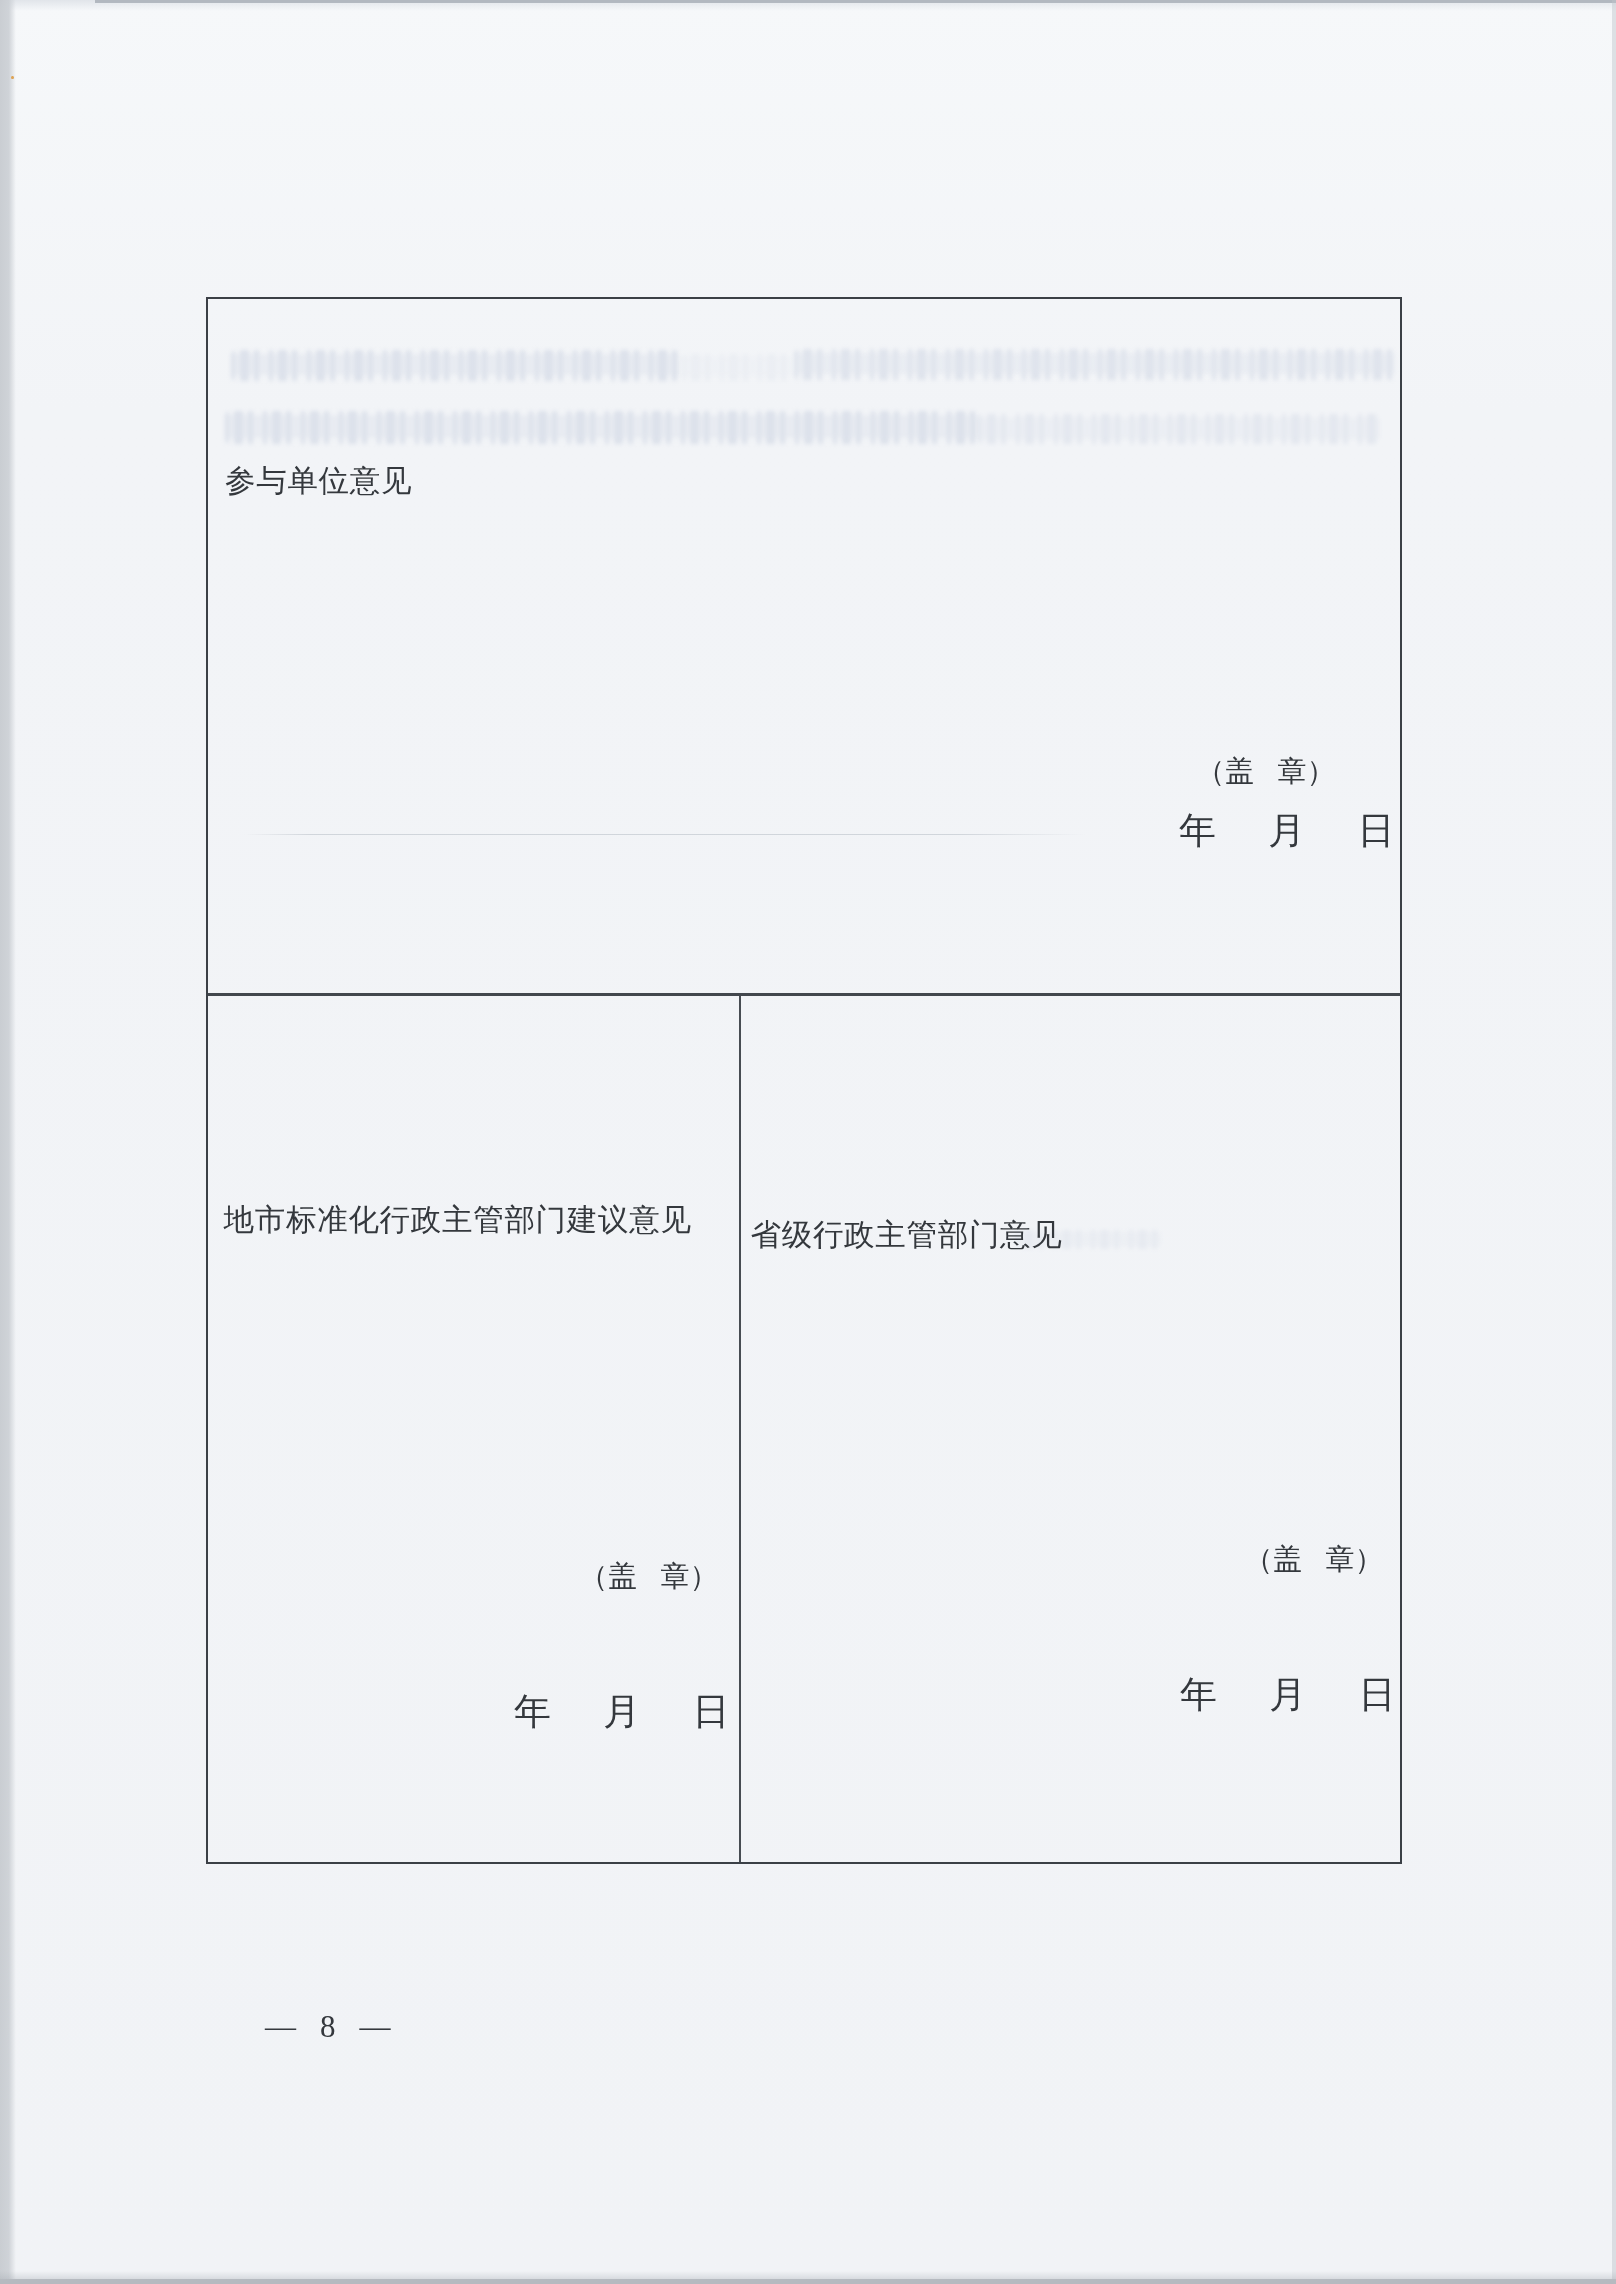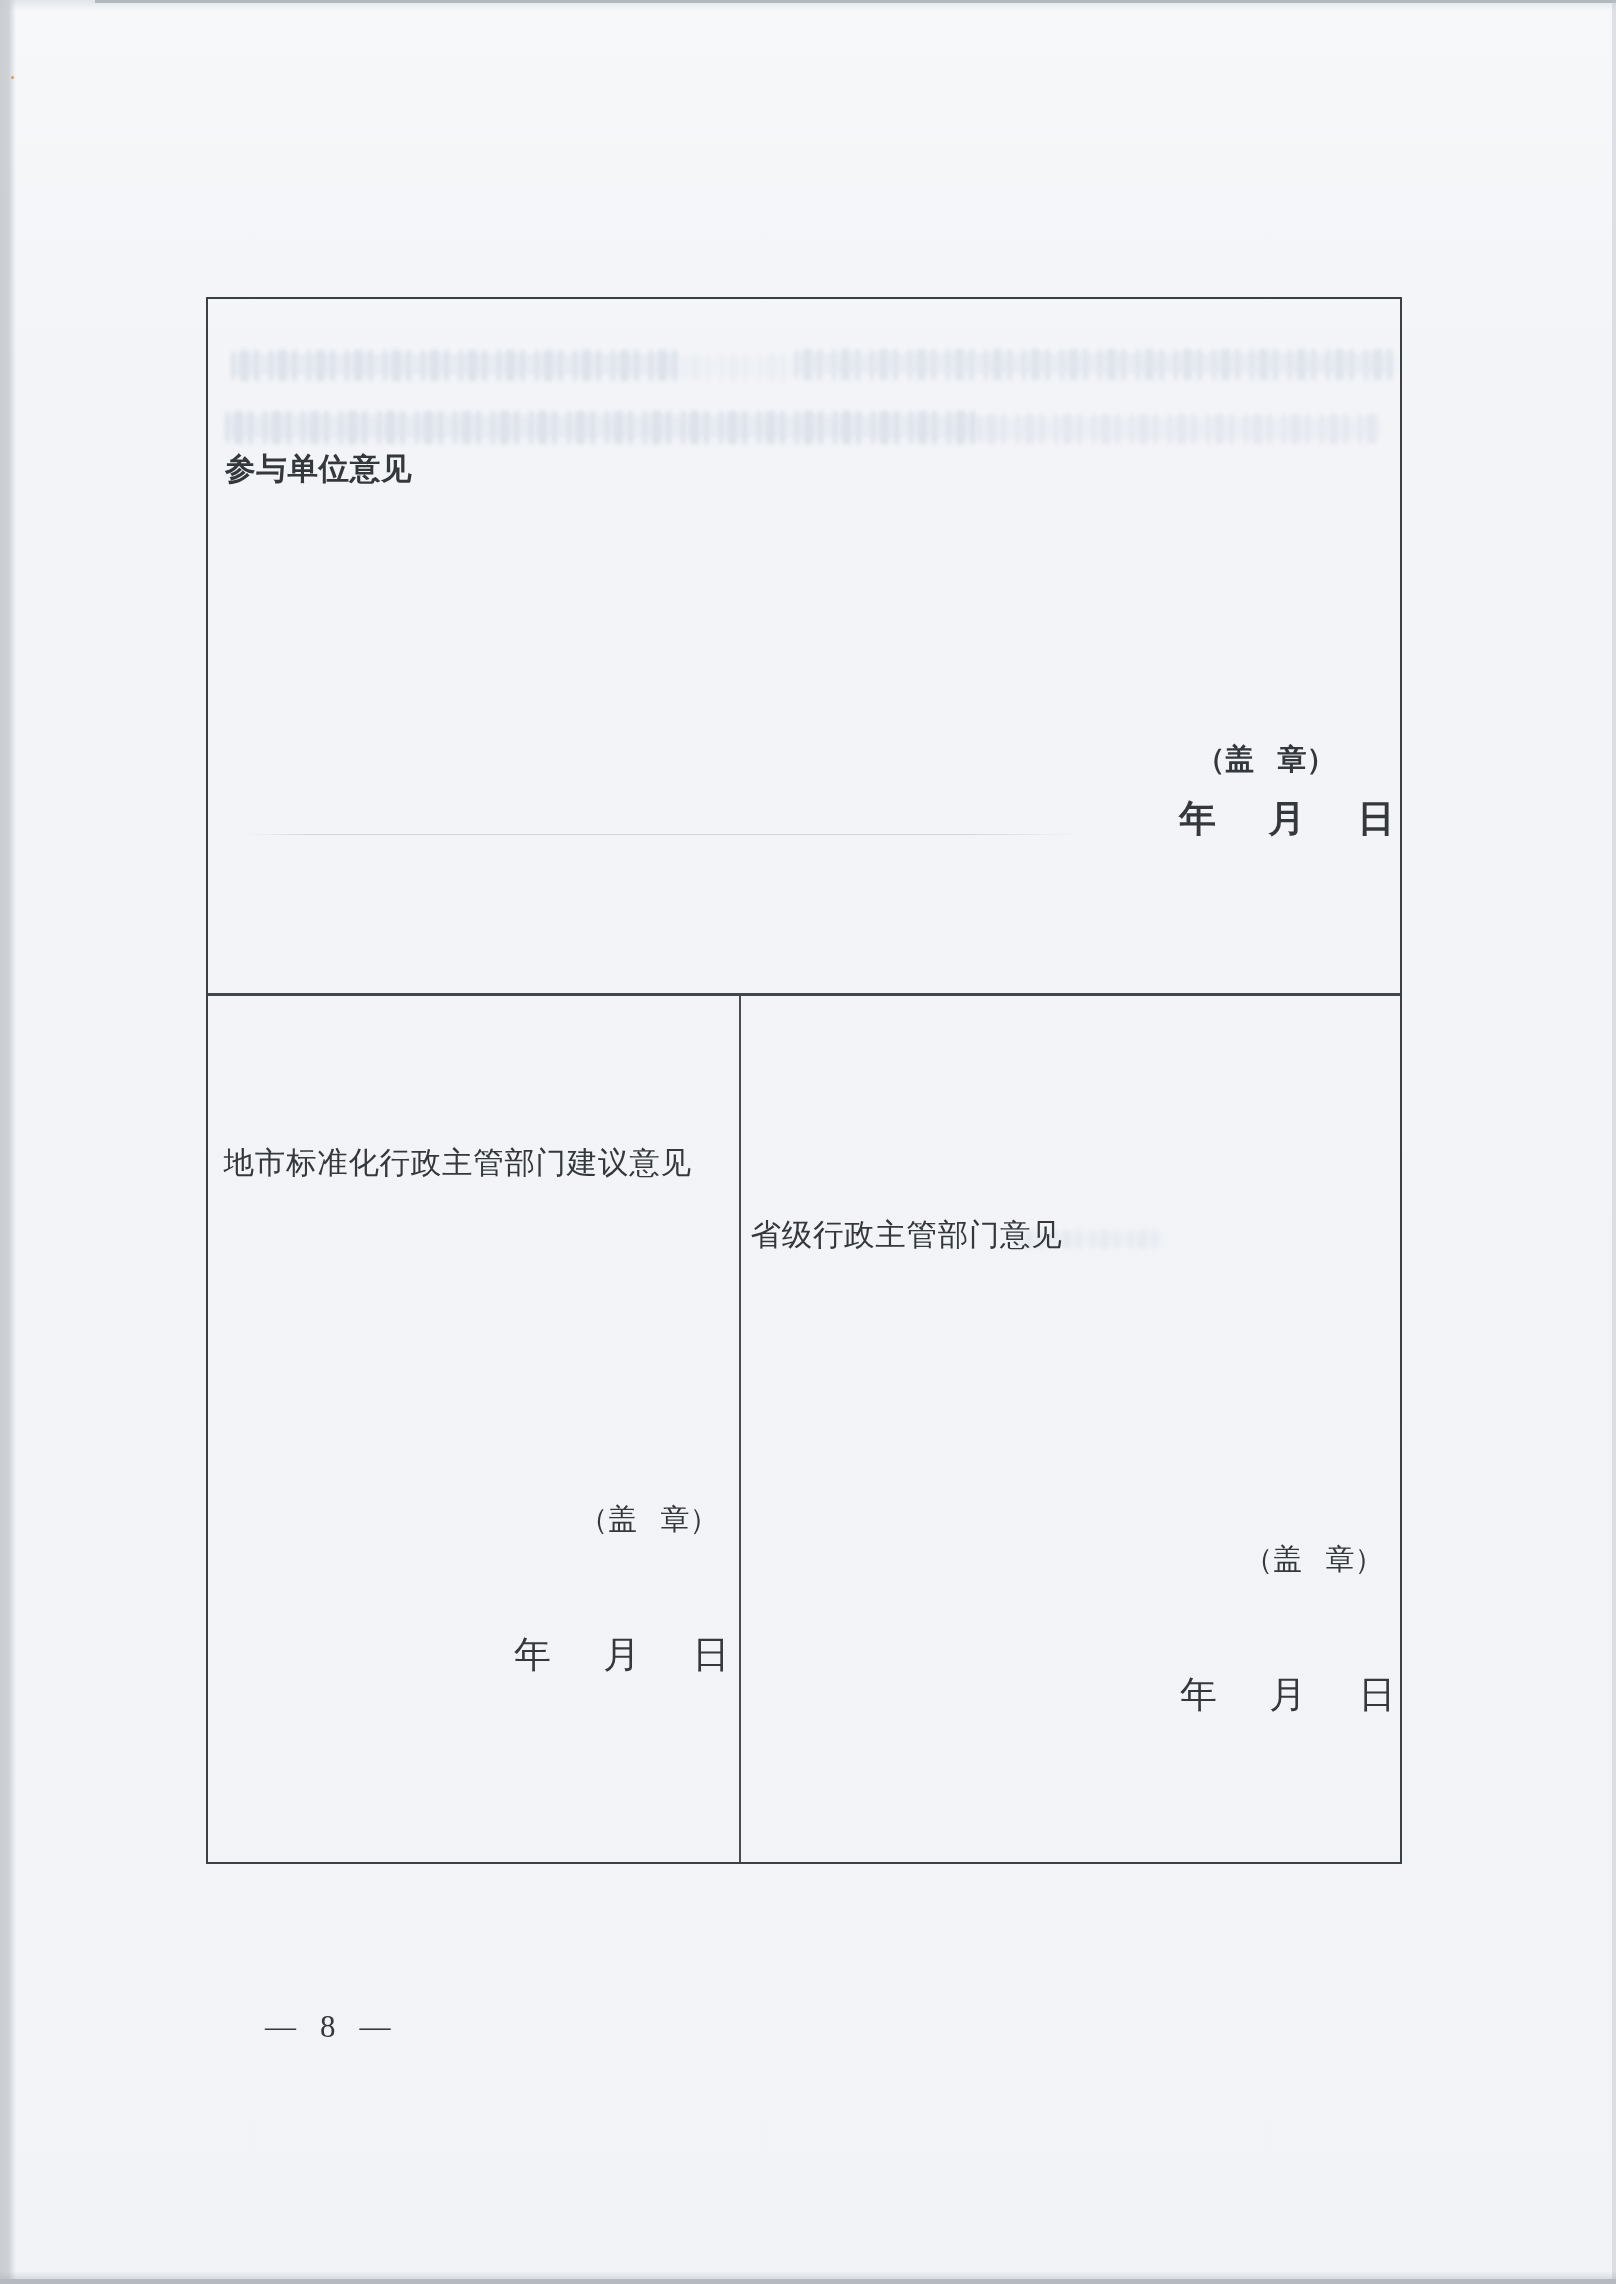--- a/index.html
+++ b/index.html
@@ -40,22 +40,22 @@
   .bleed.br{left:1015px;top:1230px;width:146px;height:19px;opacity:.24;}
   .crease{position:absolute;left:244px;top:834px;width:841px;height:1.4px;opacity:.9;
     background:linear-gradient(90deg,rgba(205,210,216,0),#cdd2d8 8%,#cdd2d8 85%,rgba(205,210,216,0));}
 
   
   .form-table{position:absolute;left:206px;top:297px;width:1196px;height:1567px;
     border:2.7px solid var(--border,#3b4046);box-sizing:border-box;}
   .divider-h{position:absolute;left:0;right:0;top:694px;height:2.7px;background:#42474d;}
   .divider-v{position:absolute;left:531px;top:697px;bottom:0;width:2px;background:#474c52;}
   .cell{position:absolute;}
-  .cell-top{left:0;top:0;width:1190px;height:838px;font-weight:bold;}
-  .cell-bl{left:0;top:657px;width:439px;bottom:0;}
+  .cell-top{left:0;top:12px;width:1190px;height:838px;}
+  .cell-bl{left:0;top:714px;width:439px;bottom:0;}
   .cell-br{left:533px;top:697px;right:0;bottom:0;}
 
   .txt{position:absolute;line-height:1;white-space:nowrap;color:var(--ink,#34383d);}
   .cell-label{font-size:30.5px;letter-spacing:0.7px;}
   .seal{font-size:29px;word-spacing:16.3px;}
   .date{font-size:37px;word-spacing:43px;}
 
   .pos-t-label{left:17px;top:155px;}
   .pos-t-seal{left:988px;top:446px;}
   .pos-t-date{left:971px;top:501px;}

